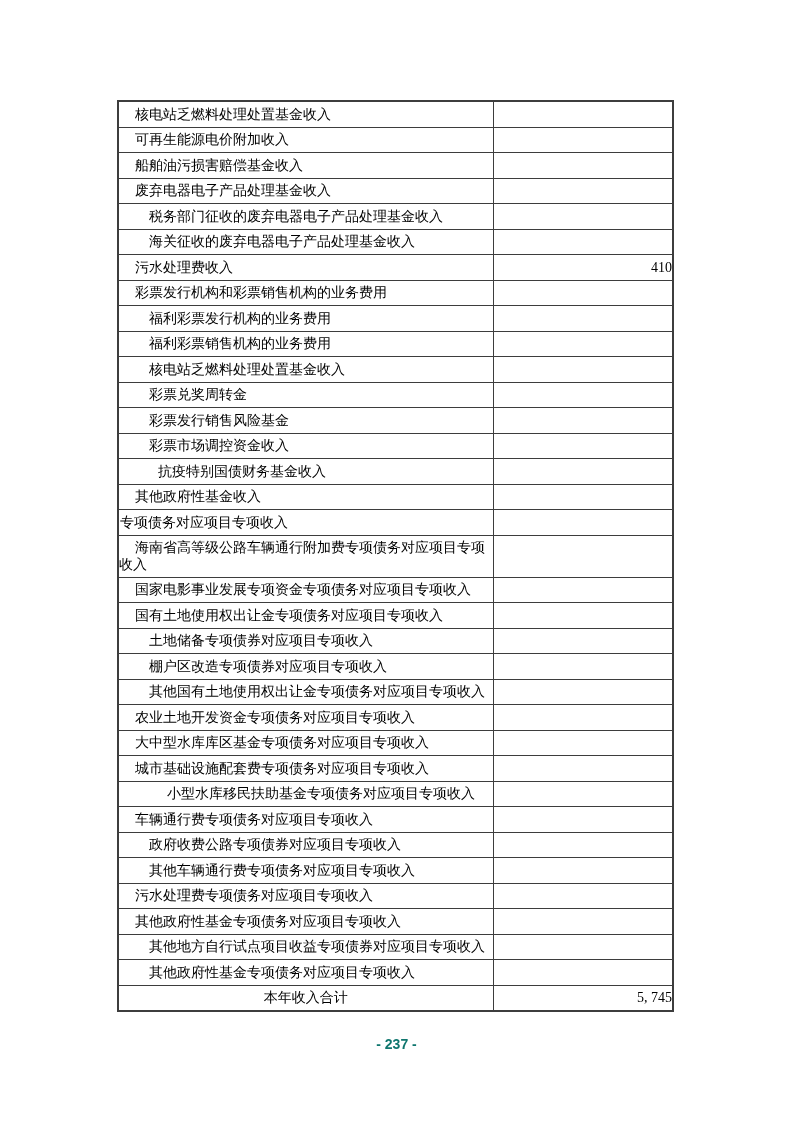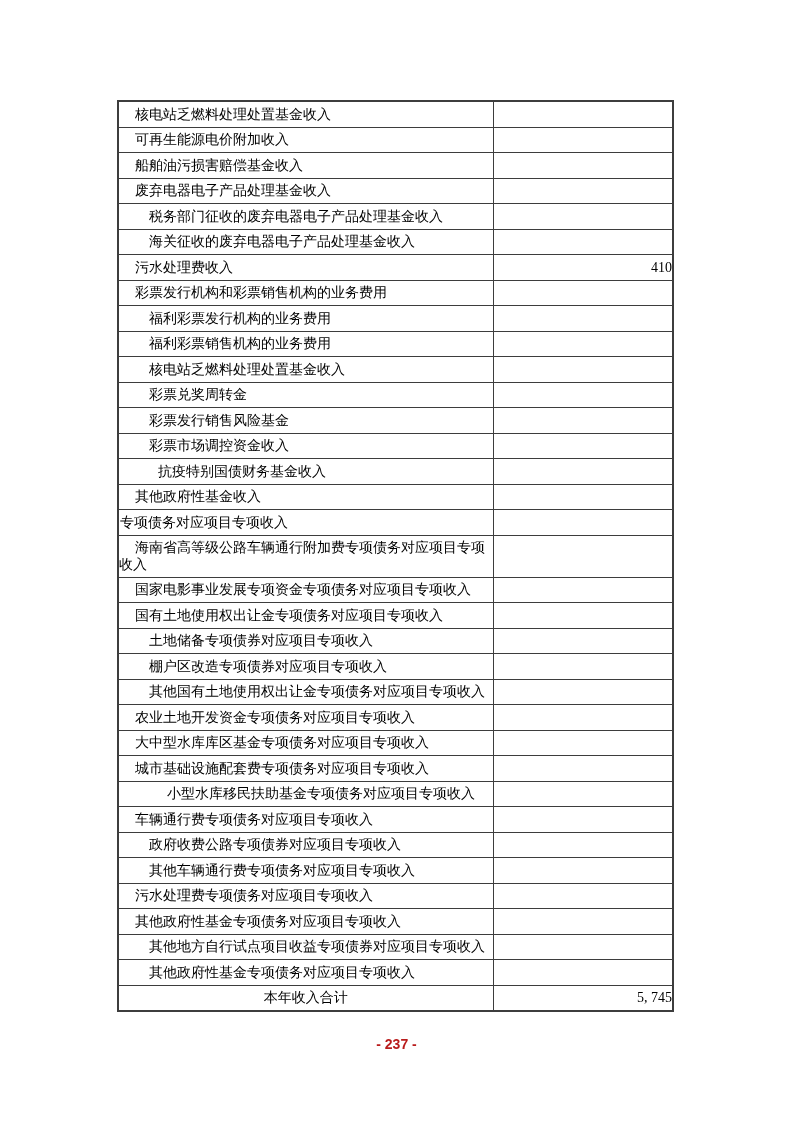--- a/index.html
+++ b/index.html
@@ -52,21 +52,21 @@
   }
   .page-number {
     position: absolute;
     top: 1036px;
     left: 0;
     width: 100%;
     text-align: center;
     font-family: "Liberation Sans", "DejaVu Sans", sans-serif;
     font-weight: bold;
     font-size: 14px;
-    color: #b91c1c;
+    color: #0f766e;
   }
 </style>
 </head>
 <body>
 
 <div class="page">
 
   <table class="budget">
     <colgroup>
       <col style="width:375px">

